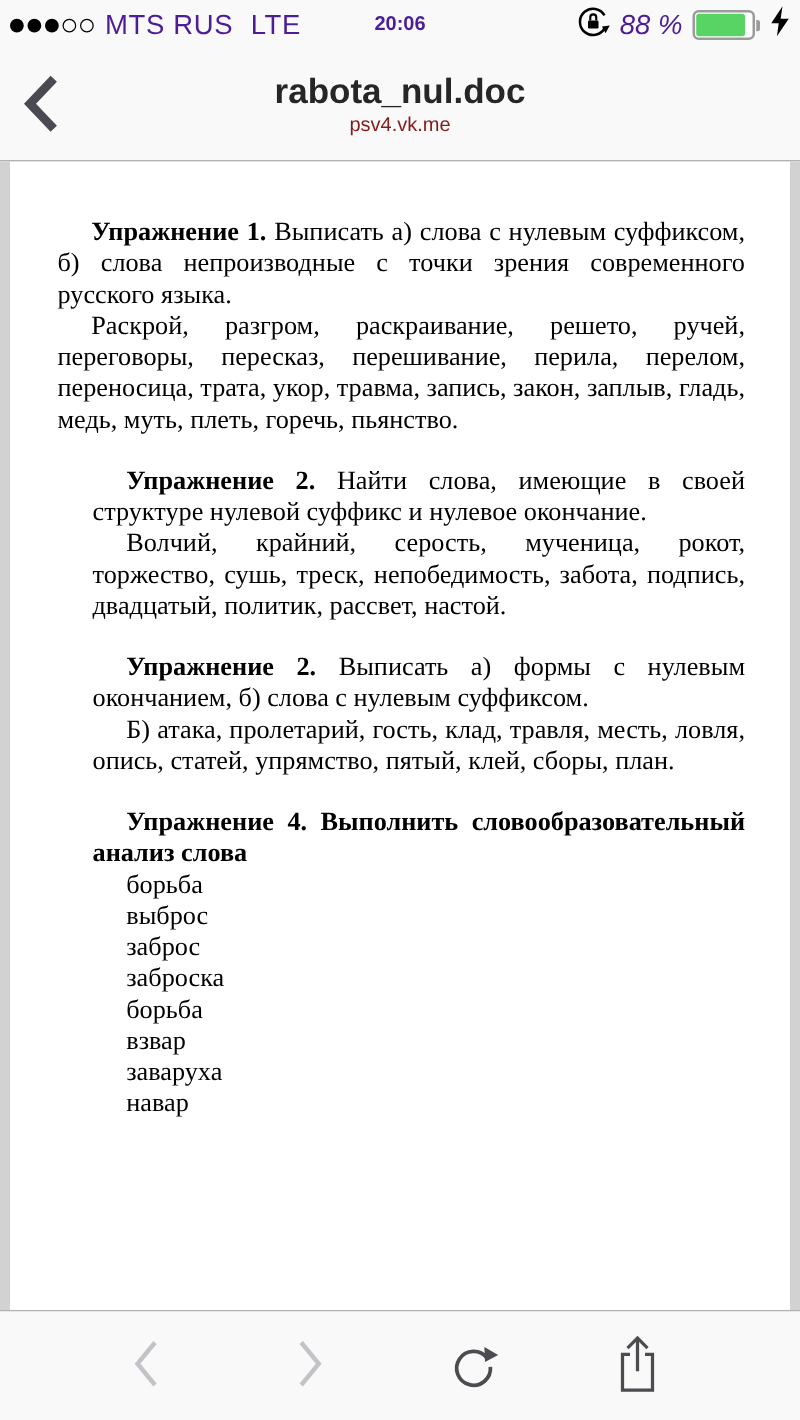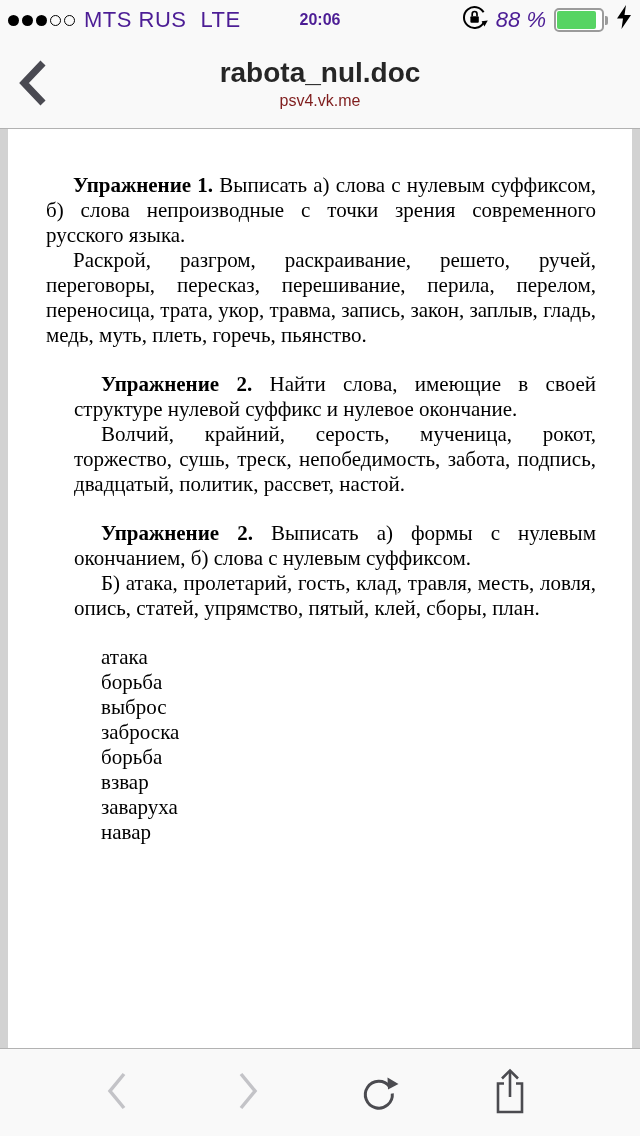--- a/index.html
+++ b/index.html
@@ -165,23 +165,24 @@
         <p class="para"><span class="bold">Упражнение 2.</span> <span>Найти слова, имеющие в своей структуре нулевой суффикс и нулевое окончание.</span></p>
         <p class="para">Волчий, крайний, серость, мученица, рокот, торжество, сушь, треск, непобедимость, забота, подпись, двадцатый, политик, рассвет, настой.</p>
       </div>
 
       <div class="exercise">
         <p class="para"><span class="bold">Упражнение 2.</span> <span>Выписать а) формы с нулевым окончанием, б) слова с нулевым суффиксом.</span></p>
         <p class="para">Б) атака, пролетарий, гость, клад, травля, месть, ловля, опись, статей, упрямство, пятый, клей, сборы, план.</p>
       </div>
 
       <div class="exercise">
-        <div class="word">атака</div>
+        <p class="para"><span class="bold">Упражнение 4.</span> <span class="bold">Выполнить словообразовательный анализ слова</span></p>
         <div class="word">борьба</div>
         <div class="word">выброс</div>
+        <div class="word">заброс</div>
         <div class="word">заброска</div>
         <div class="word">борьба</div>
         <div class="word">взвар</div>
         <div class="word">заваруха</div>
         <div class="word">навар</div>
       </div>
 
     </div>
   </div>
 

